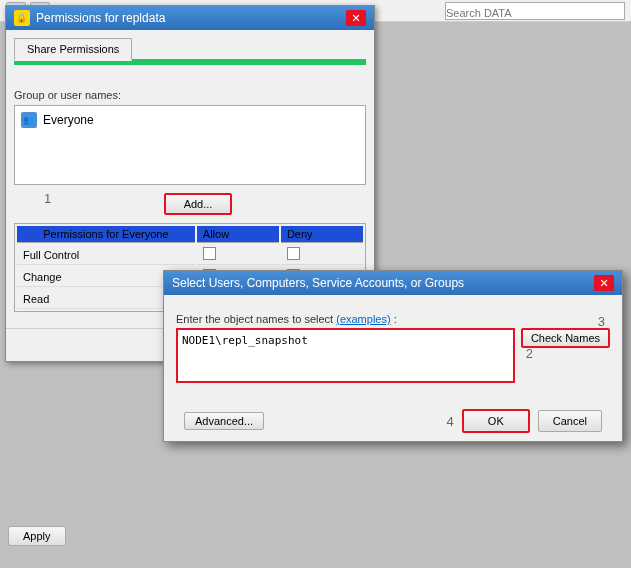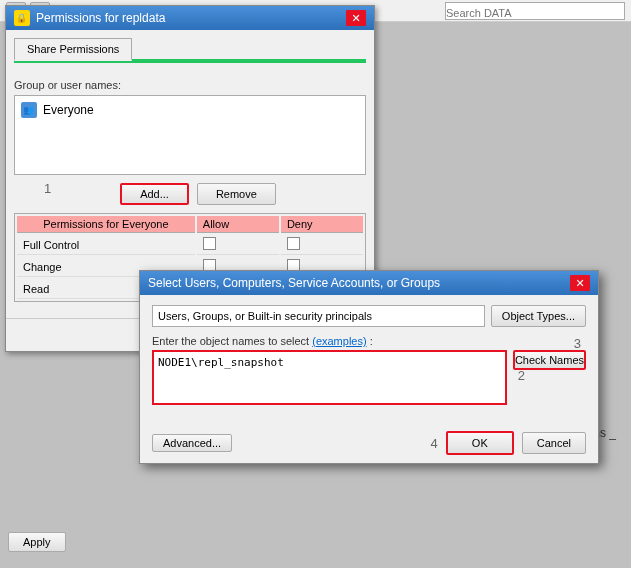--- a/index.html
+++ b/index.html
@@ -100,22 +100,22 @@
       font-size: 11px;
       cursor: pointer;
       display: flex; align-items: center; justify-content: center;
       border-radius: 1px;
     }
     .dialog-body {
       padding: 8px;
     }
     .tab-bar {
       display: flex;
-      border-bottom: 4px solid #22c55e;
-      margin-bottom: 16px;
+      border-bottom: 6px solid #22c55e;
+      margin-bottom: 24px;
     }
     .tab {
       padding: 4px 12px;
       background: #e0e0e0;
       border: 1px solid #aaa;
       border-bottom: none;
       font-size: 11px;
       cursor: pointer;
     }
     .tab.active {
@@ -175,21 +175,21 @@
     .btn-highlighted {
       border: 2px solid #e81123;
       margin-left: 16px;
     }
     .permissions-table {
       width: 100%;
       border: 1px solid #aaa;
       margin-bottom: 8px;
     }
     .permissions-table th {
-      background: #fca5a5;
+      background: #1d4ed8;
       font-size: 11px;
       padding: 2px 6px;
       border-bottom: 1px solid #aaa;
       font-weight: 500;
     }
     .permissions-table td {
       font-size: 11px;
       padding: 2px 6px;
       border-bottom: 1px solid #ddd;
     }
@@ -214,35 +214,35 @@
       border-top: 1px solid #ccc;
     }
     .footer-btns {
       display: flex;
       gap: 6px;
     }
 
     
     .apply-btn {
       position: absolute;
-      bottom: 16px;
+      bottom: 22px;
       left: 8px;
       padding: 3px 14px;
       background: linear-gradient(to bottom, #f8f8f8, #e0e0e0);
       border: 1px solid #aaa;
       font-size: 11px;
       cursor: pointer;
       border-radius: 2px;
     }
 
     
     .dialog-select {
       position: absolute;
       top: 270px;
-      left: 139px;
+      left: 163px;
       width: 460px;
       background: #f0f0f0;
       border: 1px solid #888;
       box-shadow: 4px 4px 10px rgba(0,0,0,0.5);
       z-index: 10;
     }
     .dialog-select .dialog-titlebar {
       background: linear-gradient(to bottom, #4a90d9, #2c6fba);
     }
     .select-body {
@@ -310,33 +310,33 @@
       font-size: 13px;
     }
     .num-label-3 {
       position: absolute;
       right: 5px;
       top: -14px;
       color: #666;
       font-size: 13px;
     }
     .check-names-btn {
-      padding: 2px 0;
+      padding: 2px 8px;
       background: linear-gradient(to bottom, #f8f8f8, #e0e0e0);
       border: 2px solid #e81123;
       font-size: 11px;
       cursor: pointer;
       border-radius: 2px;
       white-space: nowrap;
     }
     .select-footer {
       display: flex;
       justify-content: space-between;
       align-items: center;
-      padding: 8px 12px;
+      padding: 8px 20px;
     }
     .ok-btn {
       padding: 4px 24px;
       background: linear-gradient(to bottom, #f8f8f8, #e0e0e0);
       border: 2px solid #e81123;
       font-size: 11px;
       cursor: pointer;
       border-radius: 2px;
     }
     .cancel-btn-small {
@@ -385,21 +385,20 @@
     <div class="section-label">Group or user names:</div>
     <div class="user-list">
       <div class="user-item">
         <div class="user-icon">👥</div>
         <span>Everyone</span>
       </div>
     </div>
     <div class="btn-row">
       <span class="label-num">1</span>
       <button class="btn btn-highlighted">Add...</button>
-      <button class="btn">Remove</button>
     </div>
     <table class="permissions-table">
       <thead>
         <tr>
           <th class="perm-name">Permissions for Everyone</th>
           <th class="perm-check">Allow</th>
           <th class="perm-check">Deny</th>
         </tr>
       </thead>
       <tbody id="perm-rows">
@@ -435,24 +434,20 @@
 <div class="dialog-select">
   <div class="dialog-titlebar">
     <div class="dialog-titlebar-left">
       <span>Select Users, Computers, Service Accounts, or Groups</span>
     </div>
     <button class="close-btn">✕</button>
   </div>
   <div class="select-body">
 
     <div class="field-group">
-      <div class="field-row">
-        <input class="text-input" type="text" value="Users, Groups, or Built-in security principals" style="">
-        <button class="side-btn">Object Types...</button>
-      </div>
     </div>
 
     <div class="field-group">
     </div>
 
     <div class="field-group object-names-area">
       <div class="object-names-label">
         <span>Enter the object names to select</span>
         <a>(examples)</a>
         <span>:</span>

